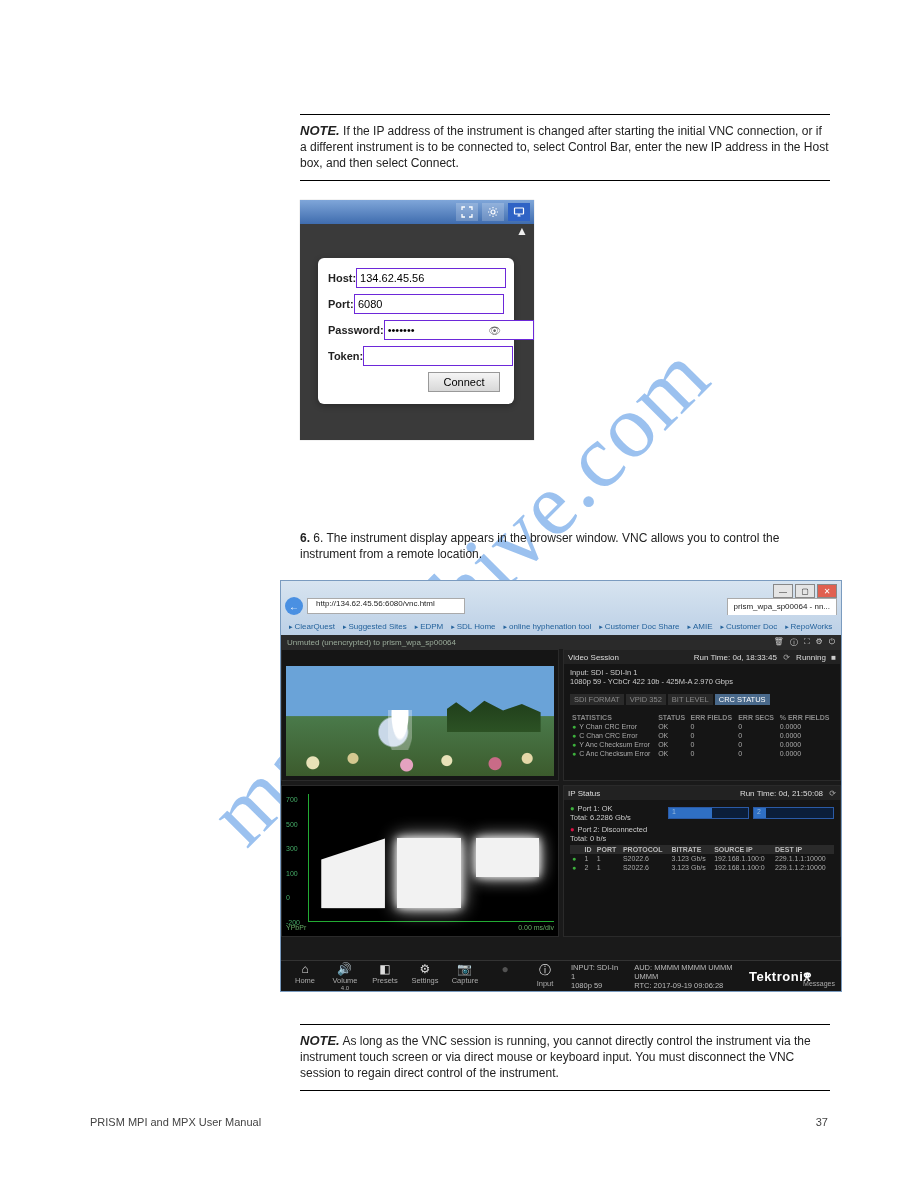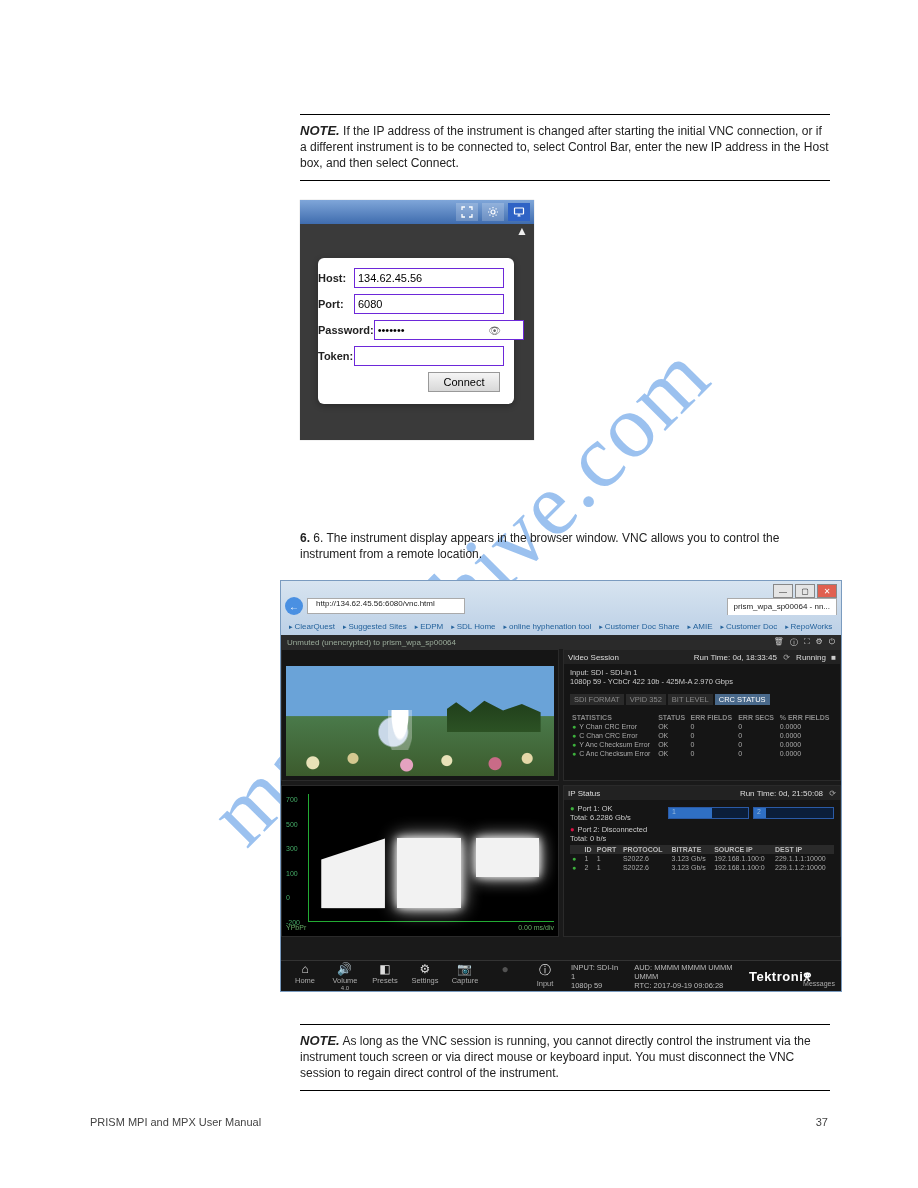--- a/index.html
+++ b/index.html
@@ -83,21 +83,21 @@
     font-size: 12px;
   }
   .topbar-btn.active { background: #2f63c5; }
   .connect-panel {
     position: absolute;
     left: 18px;
     top: 58px;
     width: 196px;
     background: #fff;
     border-radius: 6px;
-    padding: 10px 10px 12px 0;
+    padding: 10px 10px 12px 10px;
     box-sizing: border-box;
     box-shadow: 0 2px 6px rgba(0,0,0,0.3);
   }
   .field-row {
     display: flex;
     align-items: center;
     margin-bottom: 6px;
     font-size: 11px;
   }
   .field-row label {

